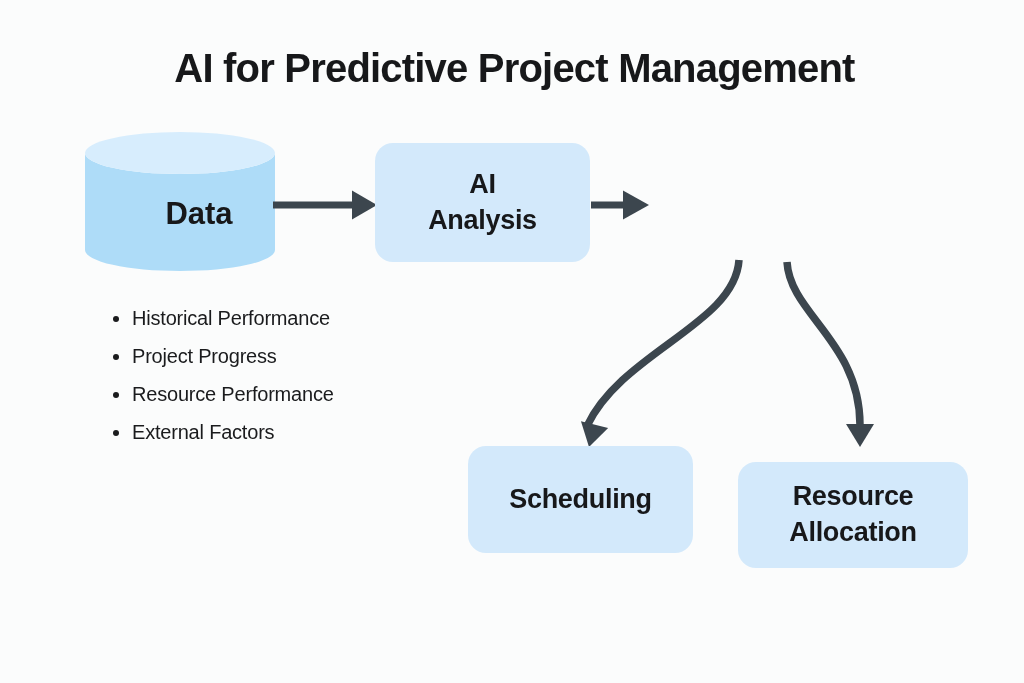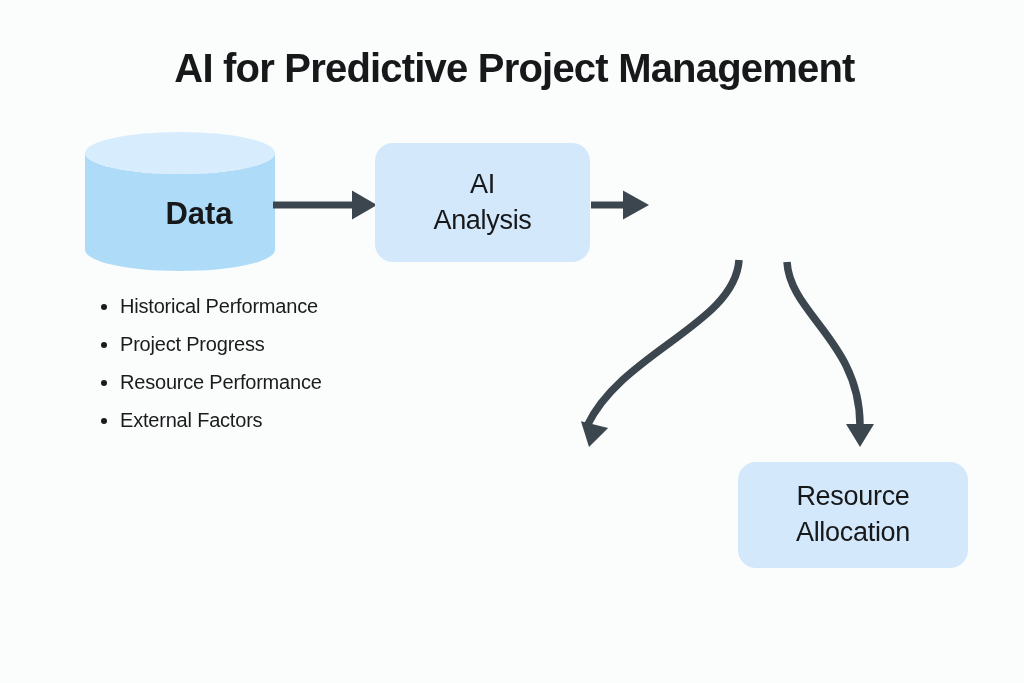--- a/index.html
+++ b/index.html
@@ -38,21 +38,21 @@
   .node {
     position: absolute;
     background: #d3e9fb;
     border-radius: 18px;
     display: flex;
     align-items: center;
     justify-content: center;
     text-align: center;
   }
   .node-label {
-    font-weight: 400;
+    font-weight: 700;
     font-size: 27px;
     line-height: 1.32;
     color: #17181a;
     letter-spacing: -0.3px;
   }
   #ai-analysis-box   { left: 375px; top: 143px; width: 215px; height: 119px; }
   #insights-box      { left: 650px; top: 143px; width: 278px; height: 115px; }
   #scheduling-box    { left: 468px; top: 446px; width: 225px; height: 107px; }
   #resource-box      { left: 738px; top: 462px; width: 230px; height: 106px; }
   .cylinder-label {
@@ -66,21 +66,21 @@
     justify-content: center;
     font-size: 31px;
     font-weight: 700;
     color: #17181a;
   }
   .data-inputs {
     position: absolute;
     left: 92px;
     top: 292px;
     width: 310px;
-    margin: 4px;
+    margin: 16px;
     padding: 0 0 0 24px;
     list-style: disc;
   }
   .data-inputs li {
     font-size: 20px;
     line-height: 21px;
     margin-bottom: 17px;
     color: #1a1b1d;
     letter-spacing: -0.2px;
   }
@@ -123,20 +123,23 @@
   <div class="cylinder-label">Data</div>
 
   <div class="node" id="ai-analysis-box">
     <div class="node-label">
       <span>AI</span><br>
       <span>Analysis</span>
     </div>
   </div>
 
 
+  <div class="node" id="scheduling-box">
+    <div class="node-label">Scheduling</div>
+  </div>
 
   <div class="node" id="resource-box">
     <div class="node-label">
       <span>Resource</span><br>
       <span>Allocation</span>
     </div>
   </div>
 
   <ul class="data-inputs">
     <li>Historical Performance</li>

